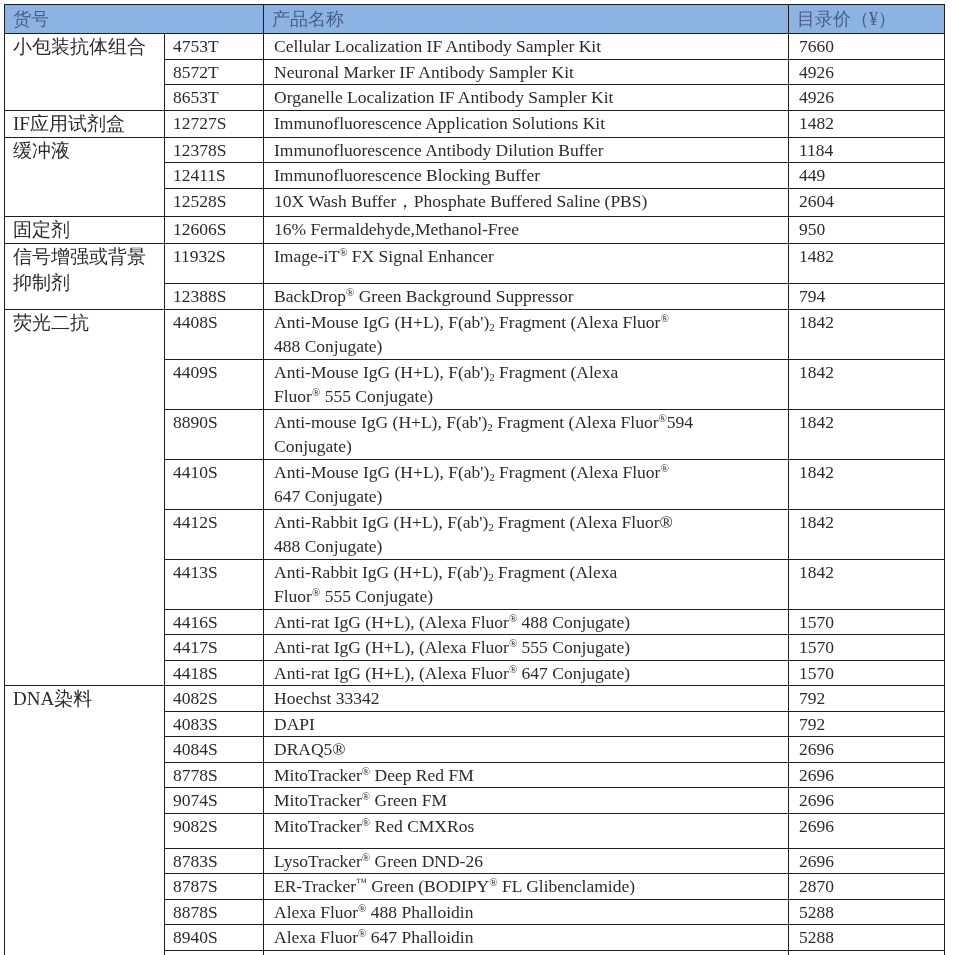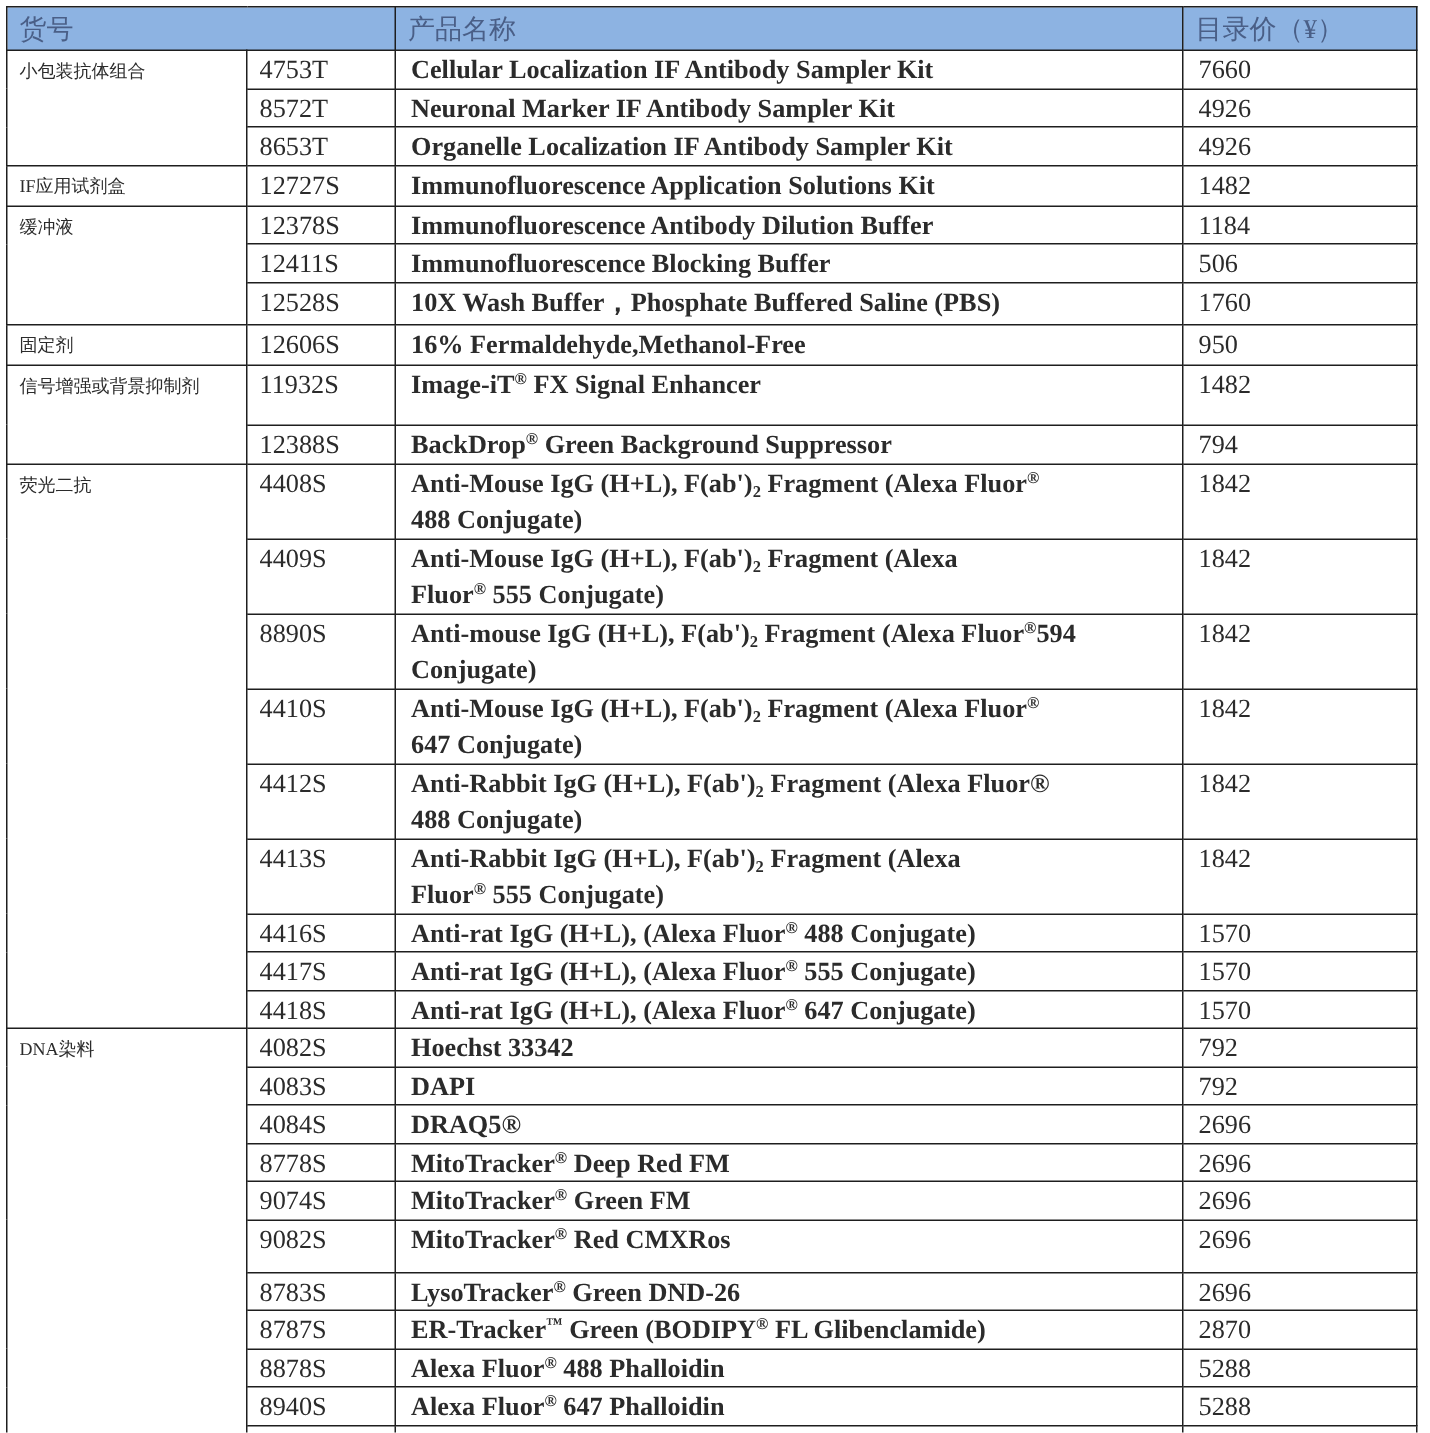--- a/index.html
+++ b/index.html
@@ -2,23 +2,23 @@
 <html><head>
 <meta charset="utf-8">
 <style>
   html, body { margin: 0; padding: 0; background: #ffffff; }
   body { width: 953px; height: 955px; position: relative; overflow: hidden;
          font-family: "Liberation Serif", "DejaVu Serif", serif; color: #2b2b2b; }
   table { position: absolute; left: 4px; top: 4px; border-collapse: collapse; table-layout: fixed; }
   td, th { border: 1.5px solid #1e1e1e; padding: 0 0 0 8px; vertical-align: top;
            font-size: 17.5px; line-height: 24.5px; font-weight: normal; text-align: left; }
   th { background: #8db3e2; color: #4a5f87; height: 28px; line-height: 28px; font-size: 18px; }
-  td.cat { font-size: 12px; line-height: 26px; padding-left: 8px; }
+  td.cat { font-size: 19px; line-height: 26px; padding-left: 8px; }
   td.code { padding-left: 8px; margin-top: 20px; }
-  td.name { padding-left: 10px; font-weight: bold; }
+  td.name { padding-left: 10px; }
   td.price { padding-left: 10px; }
   sup { font-size: 11px; line-height: 0; vertical-align: 6px; }
   sub { font-size: 11px; line-height: 0; vertical-align: -3px; }
   col.c1 { width: 160px; } col.c2 { width: 99px; } col.c3 { width: 525px; } col.c4 { width: 156px; }
 </style>
 </head>
 <body>
 
 <table>
   <colgroup>
@@ -62,26 +62,26 @@
 
     <tr style="height:25px">
       <td rowspan="3" class="cat">缓冲液</td>
       <td class="code">12378S</td>
       <td class="name">Immunofluorescence Antibody Dilution Buffer</td>
       <td class="price">1184</td>
     </tr>
     <tr style="height:25px">
       <td class="code">12411S</td>
       <td class="name">Immunofluorescence Blocking Buffer</td>
-      <td class="price">506</td>
+      <td class="price">449</td>
     </tr>
     <tr style="height:28px">
       <td class="code">12528S</td>
       <td class="name">10X Wash Buffer，Phosphate Buffered Saline (PBS)</td>
-      <td class="price">1760</td>
+      <td class="price">2604</td>
     </tr>
 
     <tr style="height:27px">
       <td class="cat">固定剂</td>
       <td class="code">12606S</td>
       <td class="name">16% Fermaldehyde,Methanol-Free</td>
       <td class="price">950</td>
     </tr>
 
     <tr style="height:40px">

